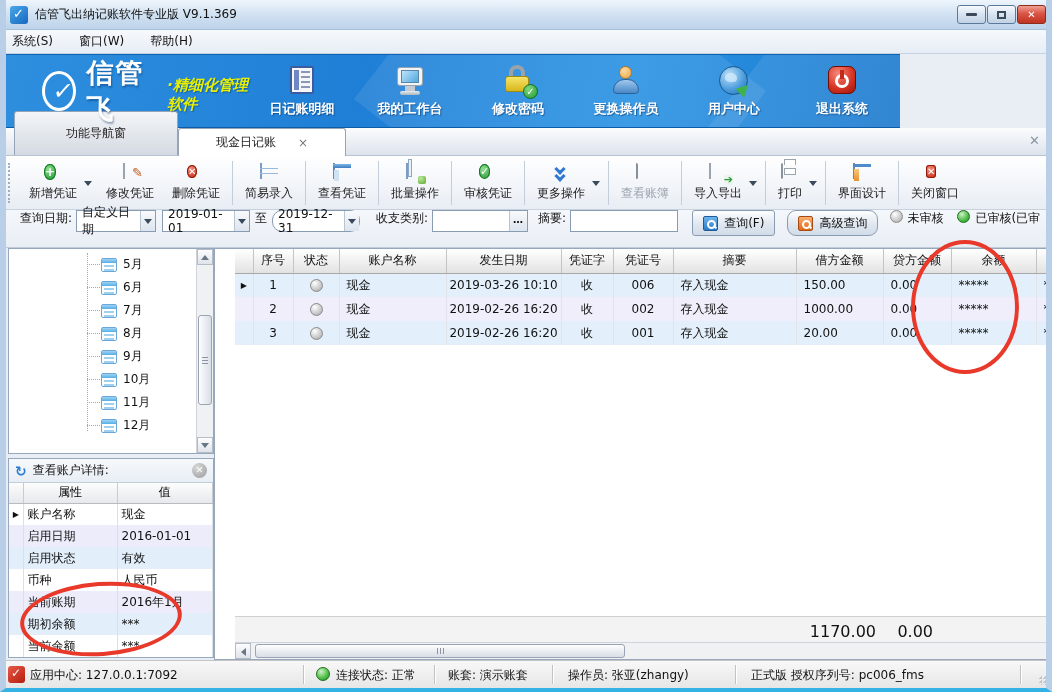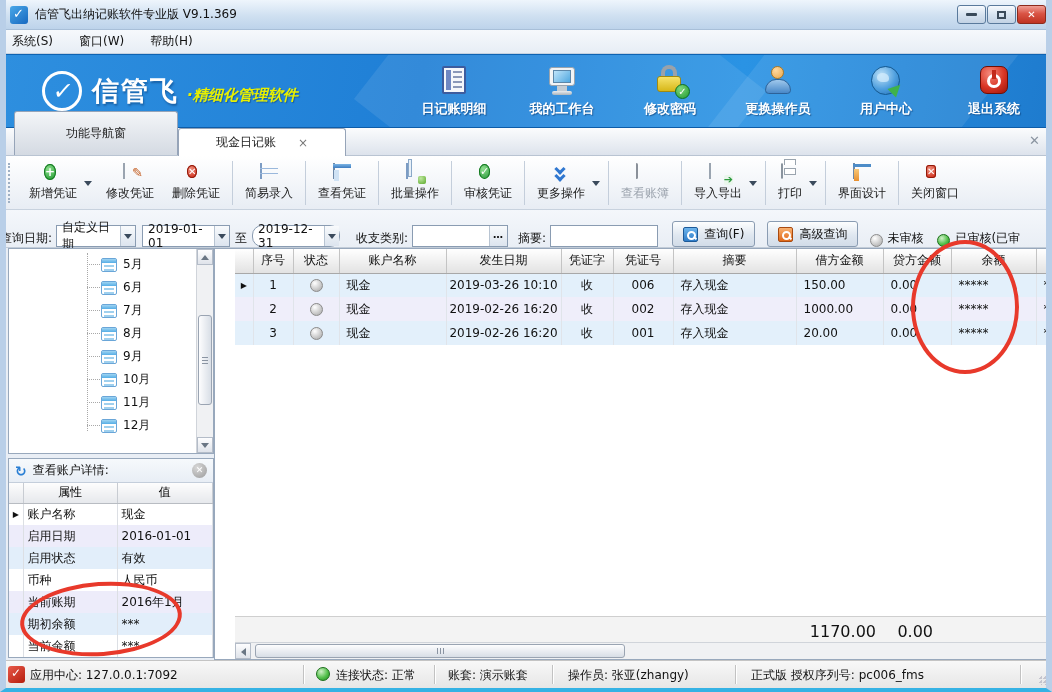--- a/index.html
+++ b/index.html
@@ -21,21 +21,21 @@
     font-size:10px; color:#333; }
   .wbtn.close { background:linear-gradient(#f0a096,#d95445 45%,#bf3322); border-color:#8c2a1c; color:#fff; font-weight:bold; }
   .wbtn .minbar { width:11px; height:3px; background:#3a4a5a; border-radius:1px; }
   .wbtn .maxbox { width:9px; height:8px; border:2px solid #3a4a5a; }
   
   .menubar { position:absolute; left:-6px; top:30px; width:1052px; height:24px;
     background:linear-gradient(#f6f9fc,#e7edf5); border-bottom:1px solid #c6d2e0;
     display:flex; align-items:center; padding-left:12px; gap:26px; font-size:12px; color:#111; }
   .menu-item { cursor:default; }
   
-  .banner { position:absolute; left:-6px; top:54px; width:1052px; height:74px;
+  .banner { position:absolute; left:-6px; top:54px; width:900px; height:74px;
     background:linear-gradient(100deg,#2e8fdf,#1f7fd6 40%,#2a93e4 70%,#1e7bce); overflow:hidden;
     border-top:1px solid #0e63b2; border-bottom:1px solid #0d5ca8; display:flex; align-items:center; }
   .banner::before, .banner::after { content:""; position:absolute; width:320px; height:260px;
     background:rgba(255,255,255,.09); transform:rotate(38deg); top:-90px; }
   .banner::before { left:400px; } .banner::after { left:760px; width:200px; }
   .brand { display:flex; align-items:center; margin-left:42px; z-index:2; }
   .brand-ico { width:40px; height:40px; border:3px solid #fff; border-radius:50%; position:relative; margin-right:10px; }
   .brand-ico::after { content:"✓"; position:absolute; left:8px; top:3px; font-size:24px; color:#fff; font-weight:bold; transform:skewX(-8deg); }
   .brand-name { color:#fff; font-size:27px; font-weight:bold; letter-spacing:2px; text-shadow:1px 2px 2px rgba(0,40,90,.4); }
   .brand-slogan { color:#e8f000; font-size:15px; font-weight:bold; font-style:italic; margin-left:8px; margin-top:8px; text-shadow:1px 1px 1px rgba(0,40,90,.4); }
@@ -109,21 +109,21 @@
   .ci-io::after { content:"➔"; position:absolute; right:-6px; bottom:-3px; color:#2f9a3f; font-size:11px; font-weight:bold; background:#eaf6ec; border-radius:2px; line-height:10px; }
   .ci-print { width:18px; height:10px; top:5px; background:linear-gradient(#eef2f6,#b8c2cc); border:1px solid #8a949e; border-radius:2px; }
   .ci-print::before { content:""; position:absolute; left:3px; top:-5px; width:10px; height:5px; background:#fff; border:1px solid #9aa4ae; border-bottom:none; }
   .ci-print::after { content:""; position:absolute; left:3px; top:4px; width:10px; height:5px; background:#fff; border:1px solid #9aa4ae; }
   .ci-design { width:17px; height:15px; top:2px; border:1px solid #6c88a8; background:#f6fafd; }
   .ci-design::before { content:""; position:absolute; left:0; right:0; top:0; height:3px; background:#4d8cc8; }
   .ci-design::after { content:""; position:absolute; left:1px; top:5px; width:5px; bottom:1px; background:linear-gradient(#f8c878,#e89030); }
   .ci-closewin { width:15px; height:15px; top:1px; left:1px; border-radius:3px; background:radial-gradient(circle at 35% 30%,#f09080,#cf2a16); border:1px solid #8f1a0a; color:#fff; font-size:10px; font-weight:bold; text-align:center; line-height:14px; }
   
   .filterbar { position:absolute; left:-6px; top:210px; width:1052px; height:38px;
-    background:linear-gradient(#f4f7fb,#e9eef5); border-bottom:1px solid #c2ccd8; display:flex; align-items:flex-end; font-size:12px; color:#111; padding-left:0; }
+    background:linear-gradient(#f4f7fb,#e9eef5); border-bottom:1px solid #c2ccd8; display:flex; align-items:flex-start; font-size:12px; color:#111; padding-left:20px; }
   .combo, .tinput { height:22px; background:#fff; border:1px solid #8a9cb2; display:flex; align-items:center; font-size:12px; }
   .combo { padding-left:5px; }
   .combo .cdd { margin-left:auto; width:16px; height:100%; border-left:1px solid #b8c4d2; background:linear-gradient(#f8fafc,#dce4ee); display:flex; align-items:center; justify-content:center; }
   .combo .cdd::after { content:""; width:0; height:0; border-left:4px solid transparent; border-right:4px solid transparent; border-top:5px solid #3a4a5c; }
   .ellipsis-btn { width:18px; height:100%; border-left:1px solid #b8c4d2; background:linear-gradient(#f8fafc,#dce4ee); text-align:center; line-height:18px; font-weight:bold; letter-spacing:1px; font-size:10px; }
   .qbtn { height:26px; border:1px solid #8a9cb2; border-radius:3px; background:linear-gradient(#fdfefe,#dfe7f0 55%,#d2dce8);
     display:flex; align-items:center; padding:0 10px; gap:6px; cursor:pointer; }
   .mag { width:15px; height:15px; border-radius:2px; position:relative; }
   .mag.blue { background:linear-gradient(#6db4ec,#2f7cc8); border:1px solid #1d5a98; }
   .mag.orange { background:linear-gradient(#f8b070,#e06818); border:1px solid #a84a10; }
@@ -378,21 +378,21 @@
       <span class="ellipsis-btn">…</span>
     </span>
     <span style="margin-left:10px;">摘要:</span>
     <span class="tinput" style="width:108px; margin-left:4px;">
       <span></span>
     </span>
     <span class="qbtn" style="margin-left:14px;">
       <span class="mag blue"></span>
       <span>查询(F)</span>
     </span>
-    <span class="qbtn" style="margin-left:12px;">
+    <span class="qbtn" style="margin-left:12px;border-radius:9px;">
       <span class="mag orange"></span>
       <span>高级查询</span>
     </span>
     <span class="ball gray" style="margin-left:12px;"></span>
     <span style="margin-left:4px;">未审核</span>
     <span class="ball green" style="margin-left:14px;"></span>
     <span style="margin-left:5px;">已审核(已审</span>
   </div>
 
   <div class="content">

